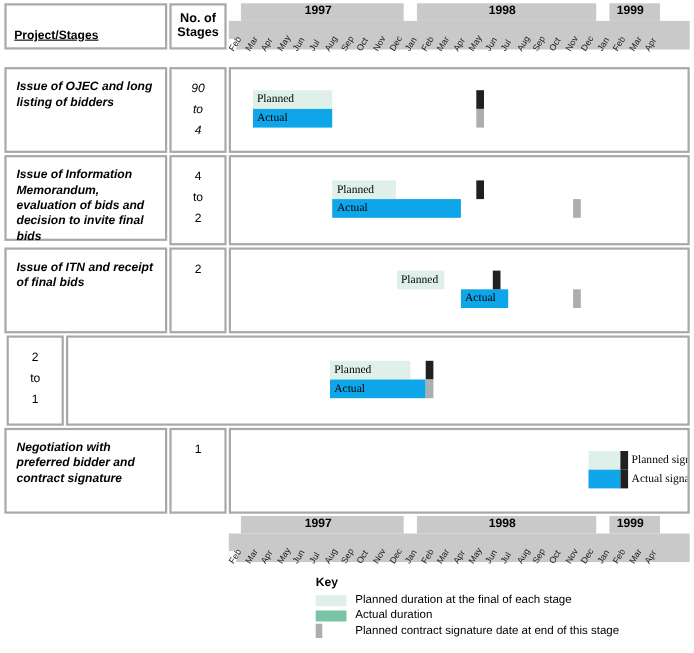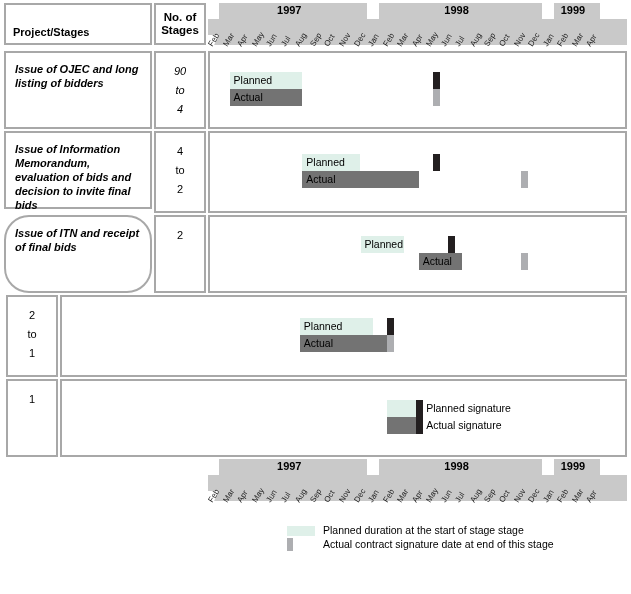--- a/index.html
+++ b/index.html
@@ -17,27 +17,27 @@
   .tbl{position:absolute;left:4px;top:3px;width:623px;}
   .row{position:relative;display:flex;align-items:stretch;}
 
   .cell{
     border:2px solid #a8a8a8;
     background:#fff;
     box-sizing:border-box;
   }
   .c-stage{width:148px;}
   .c-bidders{width:52px;margin-left:2px;}
-  .c-time{flex:1;margin-left:2px;position:relative;overflow:hidden;}
+  .c-time{flex:1;margin-left:2px;position:relative;overflow:hidden;font-family:Liberation Serif, serif;}
 
   
   .hdr{height:42px;}
   .hdr .c-stage{display:flex;align-items:flex-end;}
   .hdr .c-bidders{display:flex;align-items:center;justify-content:center;text-align:center;}
-  .hdr-stage-label{font-size:11px;font-weight:bold;padding:0 0 5px 7px;}
+  .hdr-stage-label{font-size:11px;font-weight:bold;padding:0 0 5px 7px;text-decoration:underline;}
   .hdr-bidders-label{font-size:11.5px;font-weight:bold;line-height:13px;}
 
   
   .axisbox{
     flex:1;margin-left:2px;position:relative;height:42px;
   }
 
   
   .axis{position:absolute;left:0;top:0;width:100%;height:42px;}
   .axis-band{
@@ -78,21 +78,21 @@
   .barwrap{position:absolute;left:0;top:0;right:0;bottom:0;}
   .bar{
     position:absolute;height:17px;
     font-size:10.5px;line-height:17px;
     color:#000;
     padding-left:4px;
     box-sizing:border-box;
     white-space:nowrap;
   }
   .bar-planned{background:#dff0e9;}
-  .bar-actual{background:#737373;}
+  .bar-actual{background:#0ea5e9;}
   .marker{position:absolute;width:7px;}
   .mk-black{background:#231f20;}
   .mk-gray{background:#adaeb1;}
 
   .sig-label{
     position:absolute;font-size:10.5px;line-height:17px;color:#000;white-space:nowrap;
   }
 
   
   .key{position:absolute;left:287px;top:524px;width:344px;}
@@ -155,21 +155,21 @@
               <div class="mlab" style="left: 340.65px; top: 20px;">Jan</div>
               <div class="mlab" style="left: 355.2px; top: 20px;">Feb</div>
               <div class="mlab" style="left: 369.75px; top: 20px;">Mar</div>
               <div class="mlab" style="left: 384.3px; top: 20px;">Apr</div>
             </div>
           </div>
       </div>
     </div>
 
     <div id="rows-host">
-        <div class="row drow" style="margin-top: 6px;">
+        <div class="row drow" style="margin-top: 16px;">
           <div class="cell c-stage" style="height: 78px;">
             <div class="stage-text">Issue of OJEC and long listing of bidders</div>
           </div>
           <div class="cell c-bidders" style="height: 78px; font-style: italic;">
             <div class="bidders-text">
               <div>90</div>
               <div>to</div>
               <div>4</div>
             </div>
           </div>
@@ -196,21 +196,21 @@
           <div class="cell c-time" style="height: 82px;">
             <div class="barwrap">
               <div class="bar bar-planned" style="left: 92.3px; width: 58.2px; top: 21px;">Planned</div>
               <div class="bar bar-actual" style="left: 92.3px; width: 116.4px; top: 38px;">Actual</div>
               <div class="marker mk-black" style="left: 223.25px; top: 21px; height: 17px;"></div>
               <div class="marker mk-gray" style="left: 310.55px; top: 38px; height: 17px;"></div>
             </div>
           </div>
         </div>
         <div class="row drow" style="margin-top: 2px;">
-          <div class="cell c-stage" style="height: 78px; border-radius: 25px;">
+          <div class="cell c-stage" style="height: 78px;">
             <div class="stage-text">Issue of ITN and receipt of final bids</div>
           </div>
           <div class="cell c-bidders" style="height: 78px;">
             <div class="bidders-text">
               <div>2</div>
             </div>
           </div>
           <div class="cell c-time" style="height: 78px;">
             <div class="barwrap">
               <div class="bar bar-planned" style="left: 150.5px; width: 43.65px; top: 19px;">Planned</div>
@@ -231,20 +231,23 @@
           <div class="cell c-time" style="height: 82px;">
             <div class="barwrap">
               <div class="bar bar-planned" style="left: 237.8px; width: 72.75px; top: 21px;">Planned</div>
               <div class="bar bar-actual" style="left: 237.8px; width: 87.3px; top: 38px;">Actual</div>
               <div class="marker mk-black" style="left: 325.1px; top: 21px; height: 17px;"></div>
               <div class="marker mk-gray" style="left: 325.1px; top: 38px; height: 17px;"></div>
             </div>
           </div>
         </div>
         <div class="row drow" style="margin-top: 2px;">
+          <div class="cell c-stage" style="height: 78px;">
+            <div class="stage-text">Negotiation with preferred bidder and contract signature</div>
+          </div>
           <div class="cell c-bidders" style="height: 78px;">
             <div class="bidders-text">
               <div>1</div>
             </div>
           </div>
           <div class="cell c-time" style="height: 78px;">
             <div class="barwrap">
               <div class="bar bar-planned" style="left: 325.1px; width: 29.1px; top: 19px;"></div>
               <div class="bar bar-actual" style="left: 325.1px; width: 29.1px; top: 36px;"></div>
               <div class="marker mk-black" style="left: 354.2px; top: 19px; height: 17px;"></div>
@@ -297,25 +300,30 @@
               <div class="mlab" style="left: 369.75px; top: 20px;">Mar</div>
               <div class="mlab" style="left: 384.3px; top: 20px;">Apr</div>
             </div>
           </div>
       </div>
     </div>
 
   </div>
 
   <div class="key">
+    <div class="key-title">Key</div>
     <div id="key-host">
         <div class="key-row">
           <div class="key-swatch" style="background: rgb(223, 240, 233);"></div>
-          <div class="key-text">Planned duration at the start of stage stage</div>
+          <div class="key-text">Planned duration at the final of each stage</div>
+        </div>
+        <div class="key-row">
+          <div class="key-swatch" style="background: rgb(120, 197, 166);"></div>
+          <div class="key-text">Actual duration</div>
         </div>
         <div class="key-row">
           <div class="key-swatch narrow" style="background: rgb(173, 174, 177);"></div>
-          <div class="key-text">Actual contract signature date at end of this stage</div>
+          <div class="key-text">Planned contract signature date at end of this stage</div>
         </div>
       </div>
   </div>
 
 </div>
 
 </body></html>

